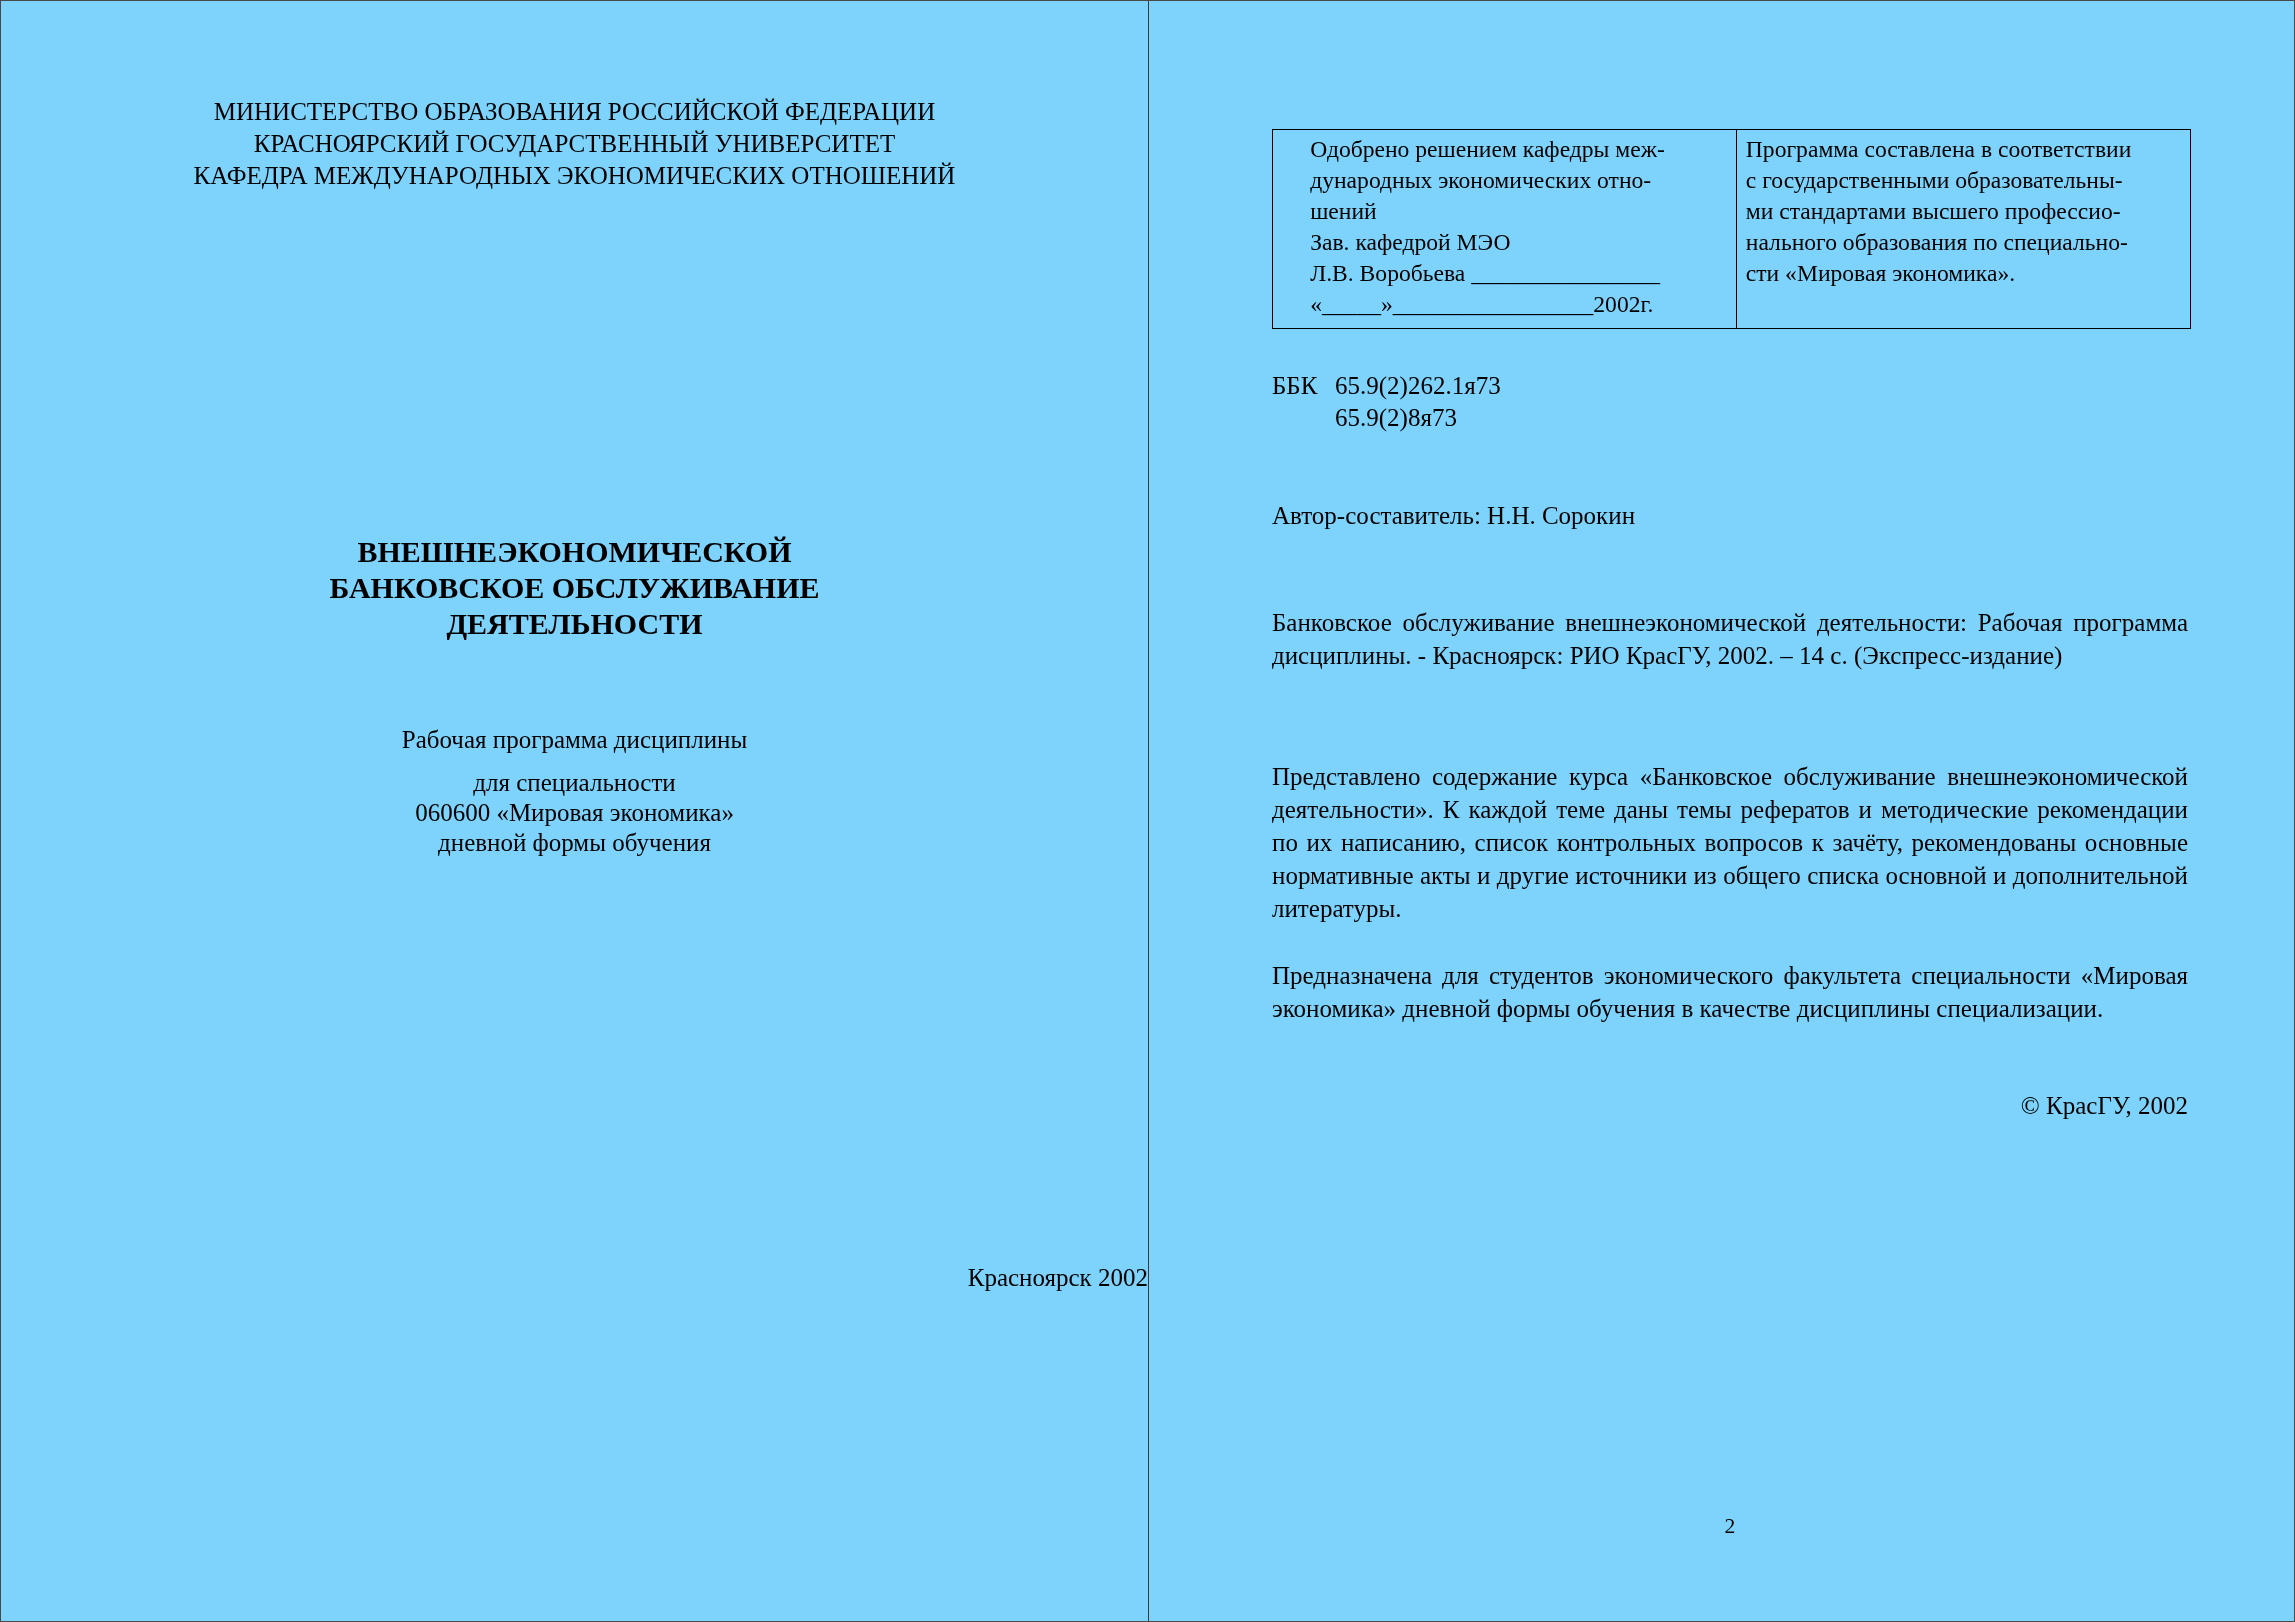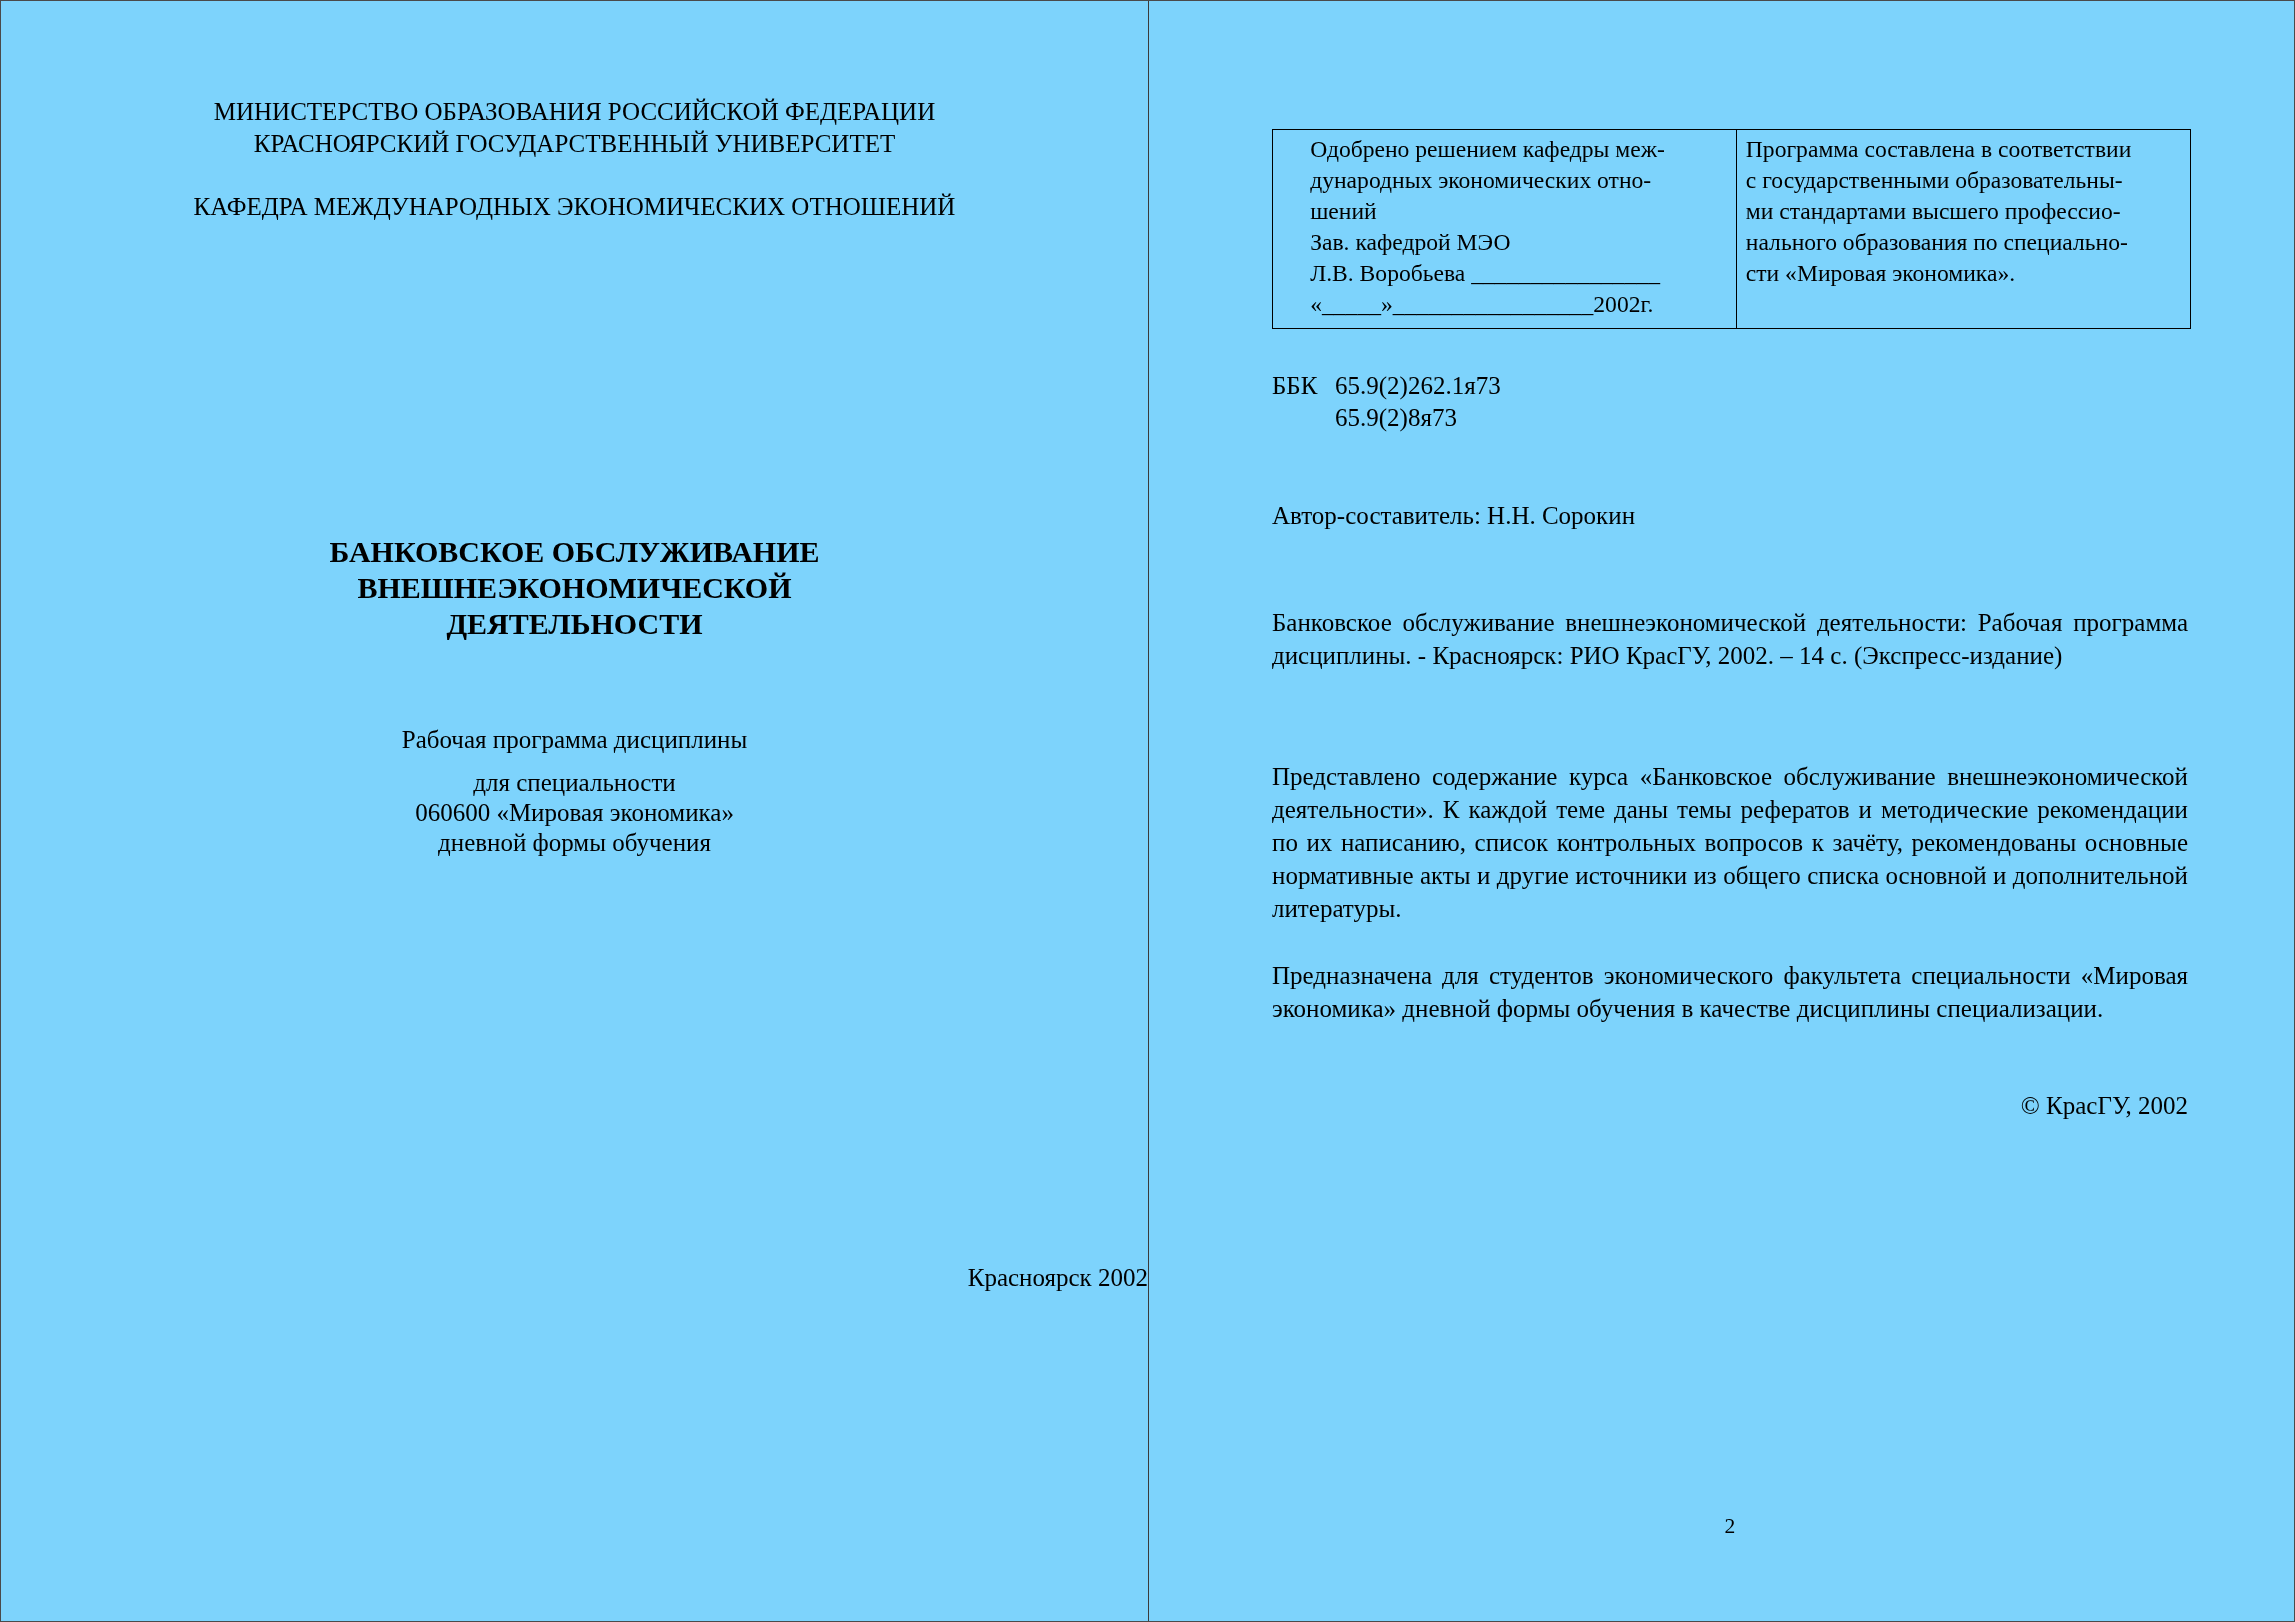--- a/index.html
+++ b/index.html
@@ -37,21 +37,21 @@
   
   .tp-header {
     position: absolute;
     top: 95px;
     left: 0;
     width: 100%;
     text-align: center;
     font-size: 25px;
     line-height: 32px;
   }
-  .tp-department { margin-top: 31px; }
+  .tp-department { }
   .tp-title {
     position: absolute;
     top: 533px;
     left: 0;
     width: 100%;
     text-align: center;
     font-weight: bold;
     font-size: 30px;
     line-height: 36px;
   }
@@ -156,22 +156,22 @@
 
   <div class="page page-left">
 
     <div class="tp-header">
       <div>МИНИСТЕРСТВО  ОБРАЗОВАНИЯ  РОССИЙСКОЙ ФЕДЕРАЦИИ</div>
       <div>КРАСНОЯРСКИЙ ГОСУДАРСТВЕННЫЙ УНИВЕРСИТЕТ</div>
       <div class="tp-department">КАФЕДРА МЕЖДУНАРОДНЫХ ЭКОНОМИЧЕСКИХ ОТНОШЕНИЙ</div>
     </div>
 
     <div class="tp-title">
+      <div>ВНЕШНЕЭКОНОМИЧЕСКОЙ</div>
       <div>БАНКОВСКОЕ ОБСЛУЖИВАНИЕ</div>
-      <div>ВНЕШНЕЭКОНОМИЧЕСКОЙ</div>
       <div>ДЕЯТЕЛЬНОСТИ</div>
     </div>
 
     <div class="tp-subtitle">Рабочая программа дисциплины</div>
 
     <div class="tp-specialty">
       <div>для специальности</div>
       <div>060600 «Мировая экономика»</div>
       <div>дневной формы обучения</div>
     </div>

